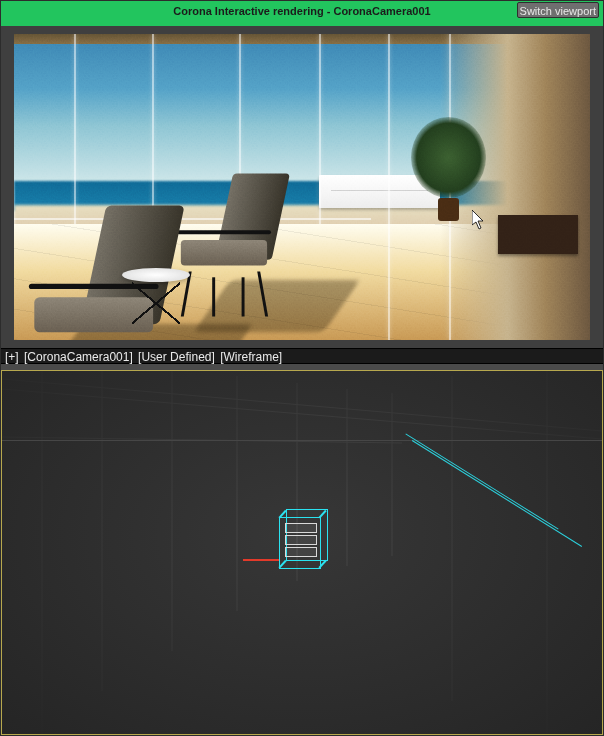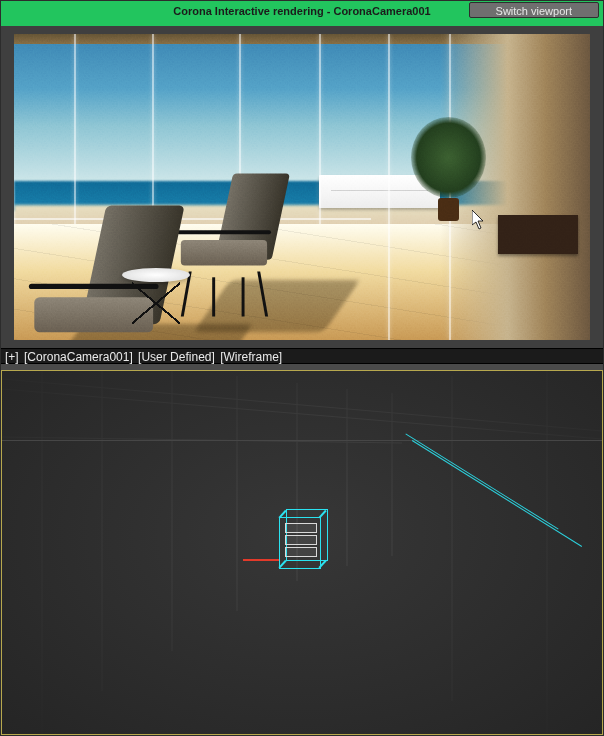--- a/index.html
+++ b/index.html
@@ -35,21 +35,21 @@
   .titlebar .title {
     font-size: 11px;
     font-weight: bold;
     color: #1b1b1b;
   }
   .switch-btn {
     position: absolute;
     right: 4px;
     top: 1px;
     height: 16px;
-    padding: 1px 26px;
+    padding: 1px 2px;
     background: #6f6f6f;
     border: 1px solid #2e2e2e;
     border-radius: 2px;
     font-size: 11px;
     color: #e8e8e8;
     line-height: 14px;
     cursor: pointer;
   }
 
   

